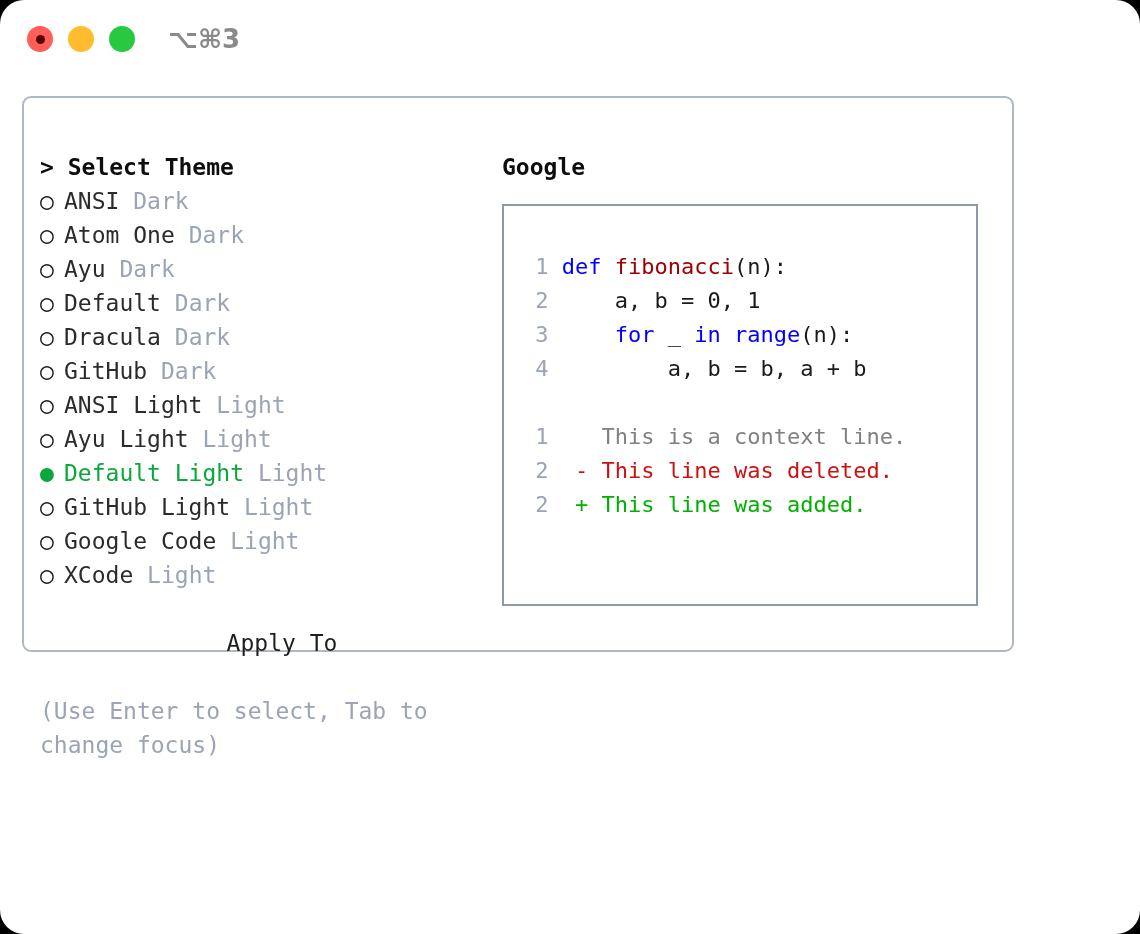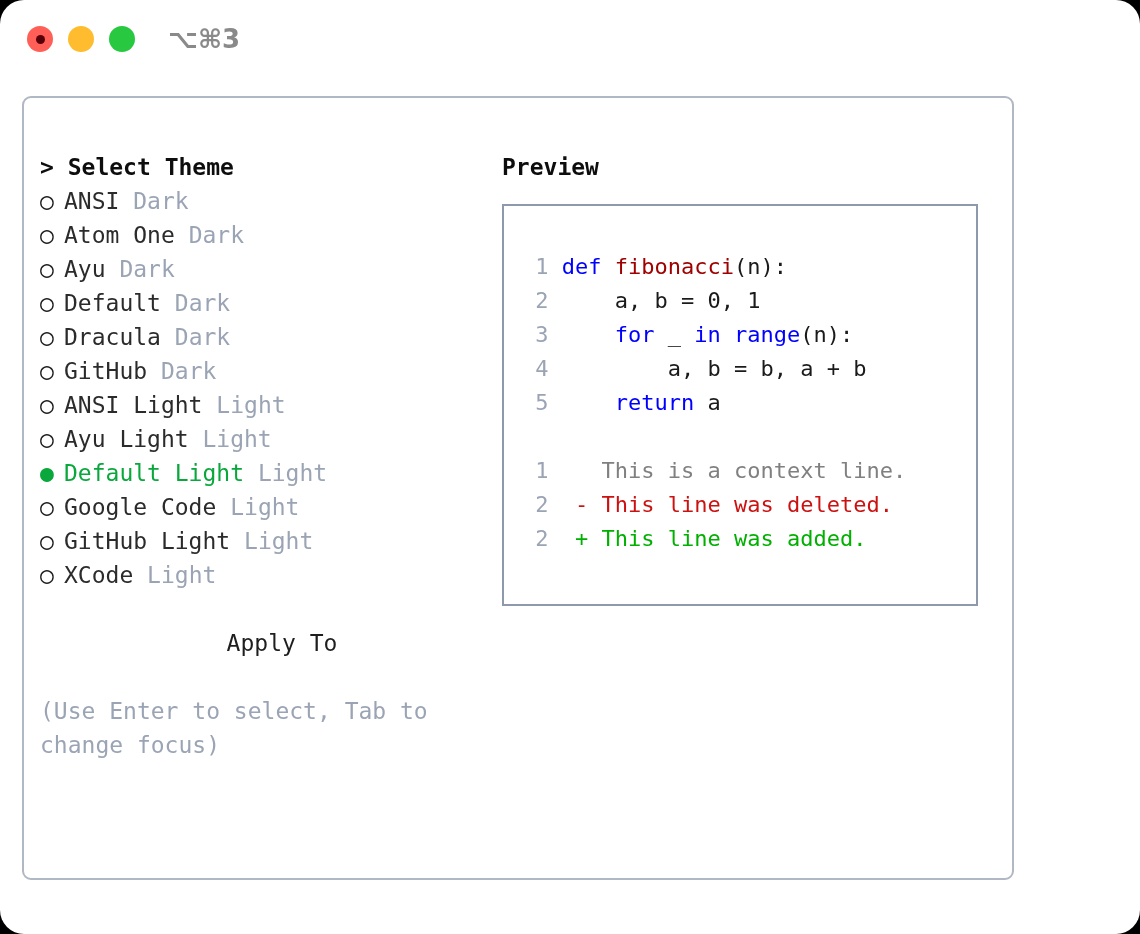--- a/index.html
+++ b/index.html
@@ -64,21 +64,21 @@
     color: #8a8a8a;
     letter-spacing: 0px;
     font-family: "DejaVu Sans", sans-serif;
   }
   
   #main-panel {
     position: absolute;
     left: 22px;
     top: 96px;
     width: 992px;
-    height: 784px;
+    height: 556px;
     border: 2px solid #b0b8c4;
     border-radius: 9px;
     box-sizing: border-box;
     background: #ffffff;
   }
   #panel-body {
     position: absolute;
     left: 0; top: 0;
     width: 100%;
     height: 100%;
@@ -188,43 +188,42 @@
         <div id="theme-items">
             <div class="line theme-row"><span class="marker">○</span><span class="label">ANSI</span><span class="sep"> </span><span class="category">Dark</span></div>
             <div class="line theme-row"><span class="marker">○</span><span class="label">Atom One</span><span class="sep"> </span><span class="category">Dark</span></div>
             <div class="line theme-row"><span class="marker">○</span><span class="label">Ayu</span><span class="sep"> </span><span class="category">Dark</span></div>
             <div class="line theme-row"><span class="marker">○</span><span class="label">Default</span><span class="sep"> </span><span class="category">Dark</span></div>
             <div class="line theme-row"><span class="marker">○</span><span class="label">Dracula</span><span class="sep"> </span><span class="category">Dark</span></div>
             <div class="line theme-row"><span class="marker">○</span><span class="label">GitHub</span><span class="sep"> </span><span class="category">Dark</span></div>
             <div class="line theme-row"><span class="marker">○</span><span class="label">ANSI Light</span><span class="sep"> </span><span class="category">Light</span></div>
             <div class="line theme-row"><span class="marker">○</span><span class="label">Ayu Light</span><span class="sep"> </span><span class="category">Light</span></div>
             <div class="line theme-row selected"><span class="marker">●</span><span class="label">Default Light</span><span class="sep"> </span><span class="category">Light</span></div>
+            <div class="line theme-row"><span class="marker">○</span><span class="label">GitHub Light</span><span class="sep"> </span><span class="category">Light</span></div>
             <div class="line theme-row"><span class="marker">○</span><span class="label">Google Code</span><span class="sep"> </span><span class="category">Light</span></div>
-            <div class="line theme-row"><span class="marker">○</span><span class="label">GitHub Light</span><span class="sep"> </span><span class="category">Light</span></div>
             <div class="line theme-row"><span class="marker">○</span><span class="label">XCode</span><span class="sep"> </span><span class="category">Light</span></div>
           </div>
 
         <div class="spacer"></div>
 
         <div class="line section-header"><span class="marker"> </span><span>Apply To</span></div>
 
         <div class="spacer"></div>
 
         <div id="hint-text">(Use Enter to select, Tab to change focus)</div>
       </div>
 
       <div id="preview-column">
-        <div id="preview-title">Preview</div>
+        <div id="preview-title">Google</div>
         <div id="preview-box">
           <div id="code-block">
               <div class="code-line"><span class="lineno">1</span><span> </span><span class="kw">def </span><span class="fn">fibonacci</span><span class="pl">(n):</span></div>
               <div class="code-line"><span class="lineno">2</span><span> </span><span class="pl">    a, b = 0, 1</span></div>
               <div class="code-line"><span class="lineno">3</span><span> </span><span class="pl">    </span><span class="kw">for</span><span class="pl"> _ </span><span class="kw">in</span><span class="pl"> </span><span class="kw">range</span><span class="pl">(n):</span></div>
               <div class="code-line"><span class="lineno">4</span><span> </span><span class="pl">        a, b = b, a + b</span></div>
-              <div class="code-line"><span class="lineno">5</span><span> </span><span class="pl">    </span><span class="kw">return</span><span class="pl"> a</span></div>
             </div>
           <div class="code-gap"></div>
           <div id="diff-block">
               <div class="code-line"><span class="lineno">1</span><span>  </span><span class="ctx">  </span><span class="ctx">This is a context line.</span></div>
               <div class="code-line"><span class="lineno">2</span><span>  </span><span class="del">- </span><span class="del">This line was deleted.</span></div>
               <div class="code-line"><span class="lineno">2</span><span>  </span><span class="add">+ </span><span class="add">This line was added.</span></div>
             </div>
         </div>
       </div>
 

